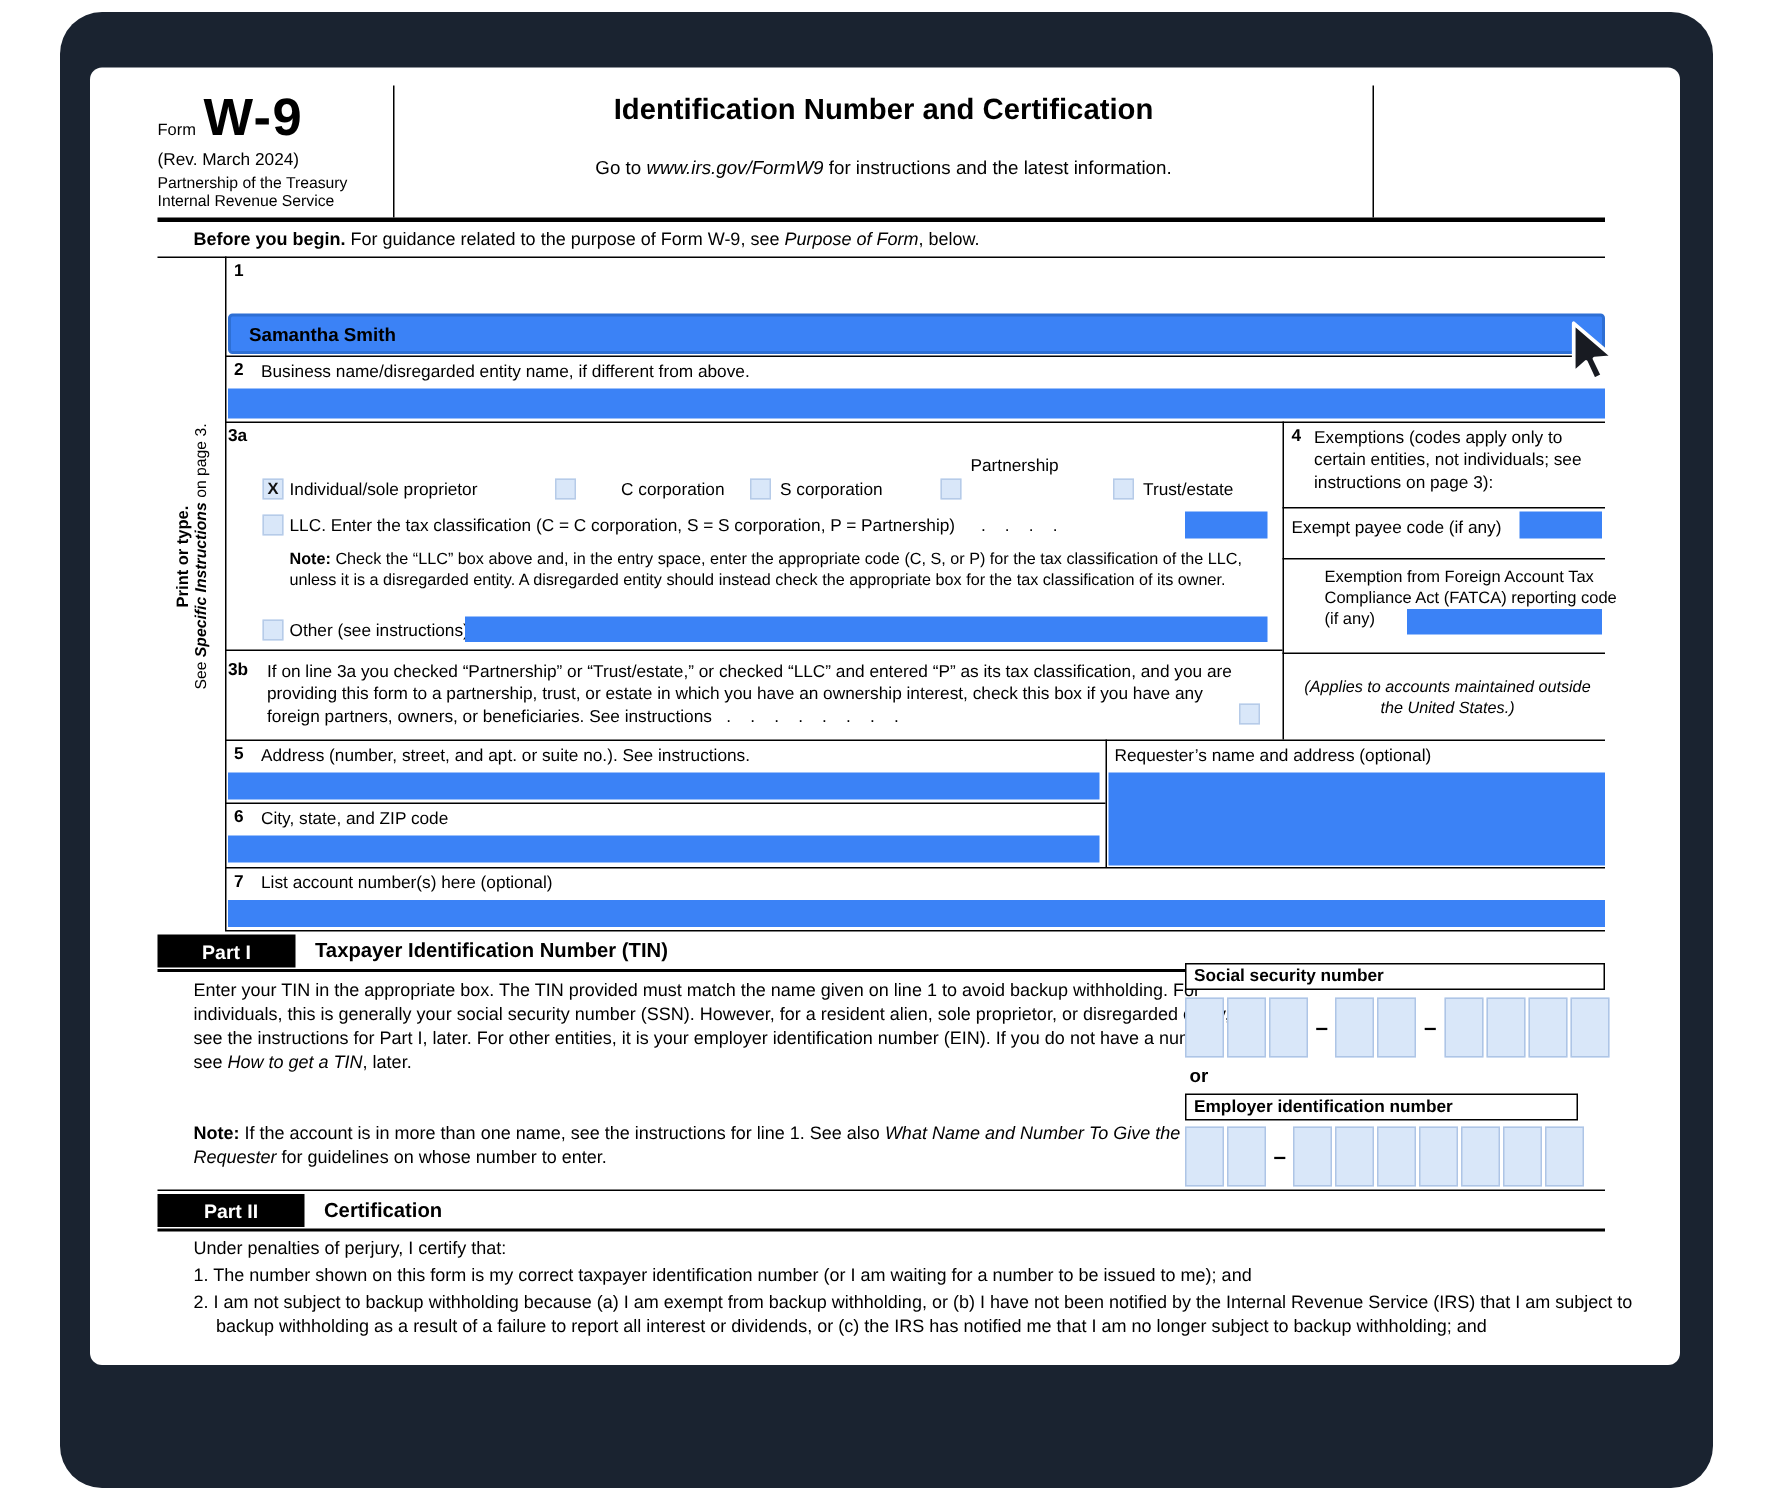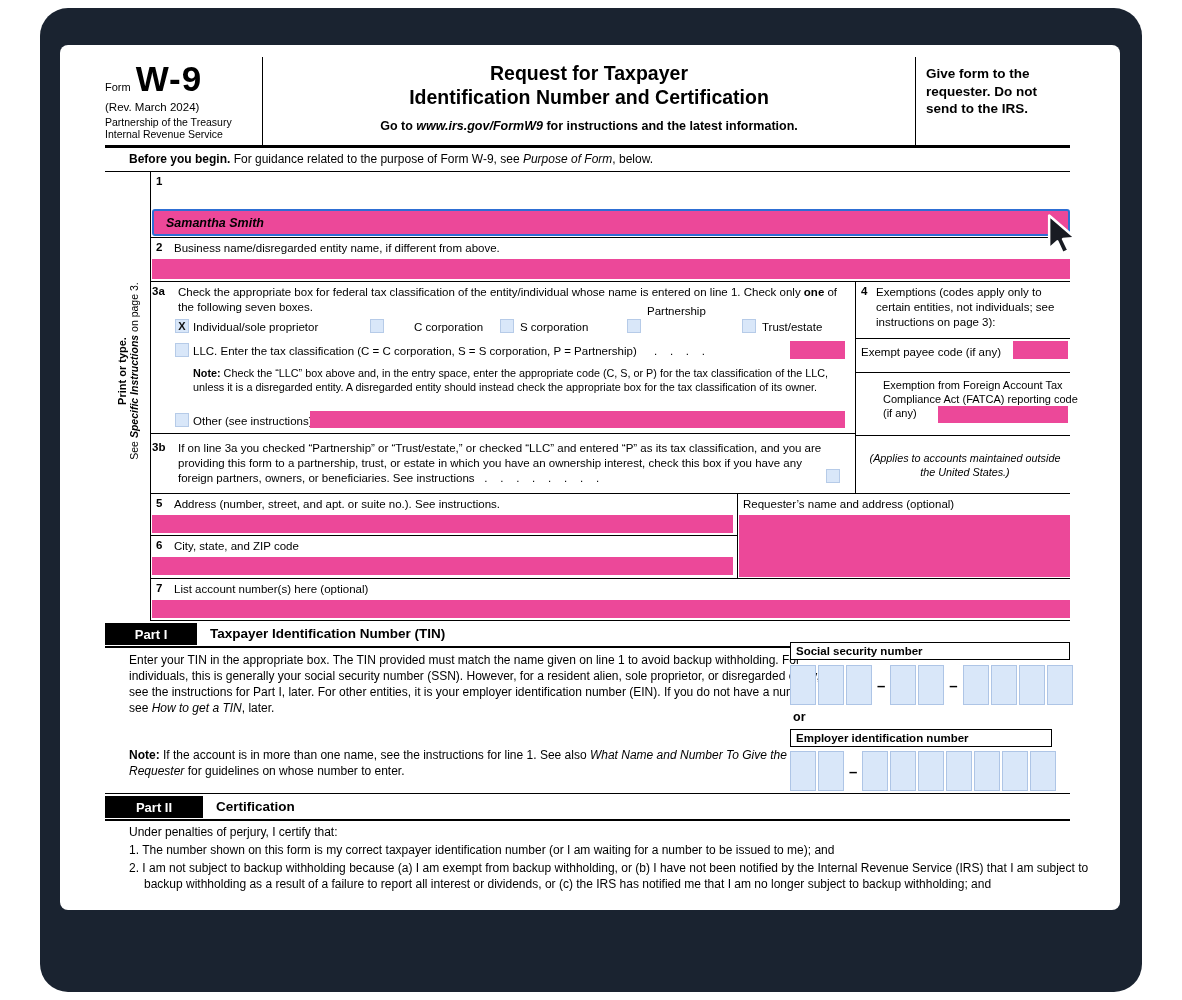--- a/index.html
+++ b/index.html
@@ -3,21 +3,21 @@
 <meta charset="utf-8">
 <style>
   * { margin:0; padding:0; box-sizing:border-box; }
   html,body { width:1182px; height:1000px; }
   body { position:relative; background:#fff; font-family:"Liberation Sans", sans-serif; color:#000; overflow:hidden; }
   .backdrop { position:absolute; left:40px; top:8px; width:1102px; height:984px; background:#1a2330; border-radius:28px; }
   .page { position:absolute; left:60px; top:45px; width:1060px; height:865px; background:#fff; border-radius:8px; }
   .abs { position:absolute; }
   .rule { position:absolute; background:#000; }
   .vline { position:absolute; background:#000; width:1px; }
-  .field { position:absolute; background:#ec4899;font-style:italic; }
+  .field { position:absolute; background:#3b82f6; }
   .field-focus { border:2px solid #2e6fd4; border-radius:3px; display:flex; align-items:center; padding-left:12px; font-weight:bold; font-size:12.5px; }
   .cb { position:absolute; width:14px; height:14px; background:#d9e7f9; border:1px solid #b6cbe8; font-weight:bold; font-size:11px; line-height:13px; text-align:center; color:#111; }
   .t115 { font-size:11.5px; line-height:1.3; }
   .t11  { font-size:11px; line-height:1.28; }
   .t12  { font-size:12px; line-height:1.33;margin-left:24px; }
   .t105 { font-size:10.8px; line-height:1.3; }
   .b { font-weight:bold; }
   .i { font-style:italic; }
   .bi { font-weight:bold; font-style:italic; }
   .num { font-weight:bold; font-size:11.5px; }
@@ -44,31 +44,29 @@
     </div>
     <div style="font-size:11.5px; margin-top:2px;">(Rev. March 2024)</div>
     <div style="font-size:10.5px; margin-top:3px;">Partnership of the Treasury</div>
     <div style="font-size:10.5px;">Internal Revenue Service</div>
   </div>
 
   <div class="vline" style="left:202px; top:12px; height:88px;"></div>
 
   <div class="abs" style="left:205px; top:16px; width:648px; text-align:center;">
     <div style="font-size:19.5px; font-weight:bold; line-height:1.25;">
-      <div>Request for Taxpayer</div>
       <div>Identification Number and Certification</div>
     </div>
-    <div style="font-size:12.5px; font-weight:bold; margin-top:9px;">
+    <div style="font-size:12.5px; font-weight:normal; margin-top:20px;">
       <span>Go to </span><span class="i">www.irs.gov/FormW9</span><span> for instructions and the latest information.</span>
     </div>
   </div>
 
   <div class="vline" style="left:855px; top:12px; height:88px;"></div>
 
-  <div class="abs b" style="left:866px; top:20px; width:142px; font-size:13.5px; line-height:1.3;">Give form to the requester. Do not send to the IRS.</div>
 
   <div class="rule" style="left:45px; top:100px; width:965px; height:2.5px;"></div>
 
   <div class="abs t12" style="left:45px; top:107px; width:965px;">
     <span class="b">Before you begin.</span><span> For guidance related to the purpose of Form W-9, see </span><span class="i">Purpose of Form</span><span>, below.</span>
   </div>
   <div class="rule" style="left:45px; top:126px; width:965px; height:1px;"></div>
 
   <div class="sidebar-rot">
     <div style="font-size:11px; font-weight:bold;">Print or type.</div>
@@ -94,23 +92,20 @@
   <span class="abs num" style="left:96px; top:130px;">1</span>
   <div class="field field-focus" style="left:92px; top:164px; width:918px; height:27px;">
     <span>Samantha Smith</span>
   </div>
 
   <span class="abs num" style="left:96px; top:196px;">2</span>
   <div class="abs t115" style="left:114px; top:196px; width:880px;">Business name/disregarded entity name, if different from above.</div>
   <div class="field" style="left:92px; top:214px; width:918px; height:20px;"></div>
 
   <span class="abs num" style="left:92px; top:240px;">3a</span>
-  <div class="abs t115" style="left:118px; top:240px; width:662px;">
-    <span>Check the appropriate box for federal tax classification of the entity/individual whose name is entered on line 1. Check only </span><span class="b">one</span><span> of the following seven boxes.</span>
-  </div>
 
   <div class="cb" style="left:115px; top:274px;"><span>X</span></div>
   <span class="abs t115" style="left:133px; top:275px;">Individual/sole proprietor</span>
   <div class="cb" style="left:310px; top:274px;"></div>
   <span class="abs t115" style="left:330px; top:275px;margin-left:24px;">C corporation</span>
   <div class="cb" style="left:440px; top:274px;"></div>
   <span class="abs t115" style="left:460px; top:275px;">S corporation</span>
   <div class="cb" style="left:567px; top:274px;"></div>
   <span class="abs t115" style="left:587px; top:259px;">Partnership</span>
   <div class="cb" style="left:682px; top:274px;"></div>

